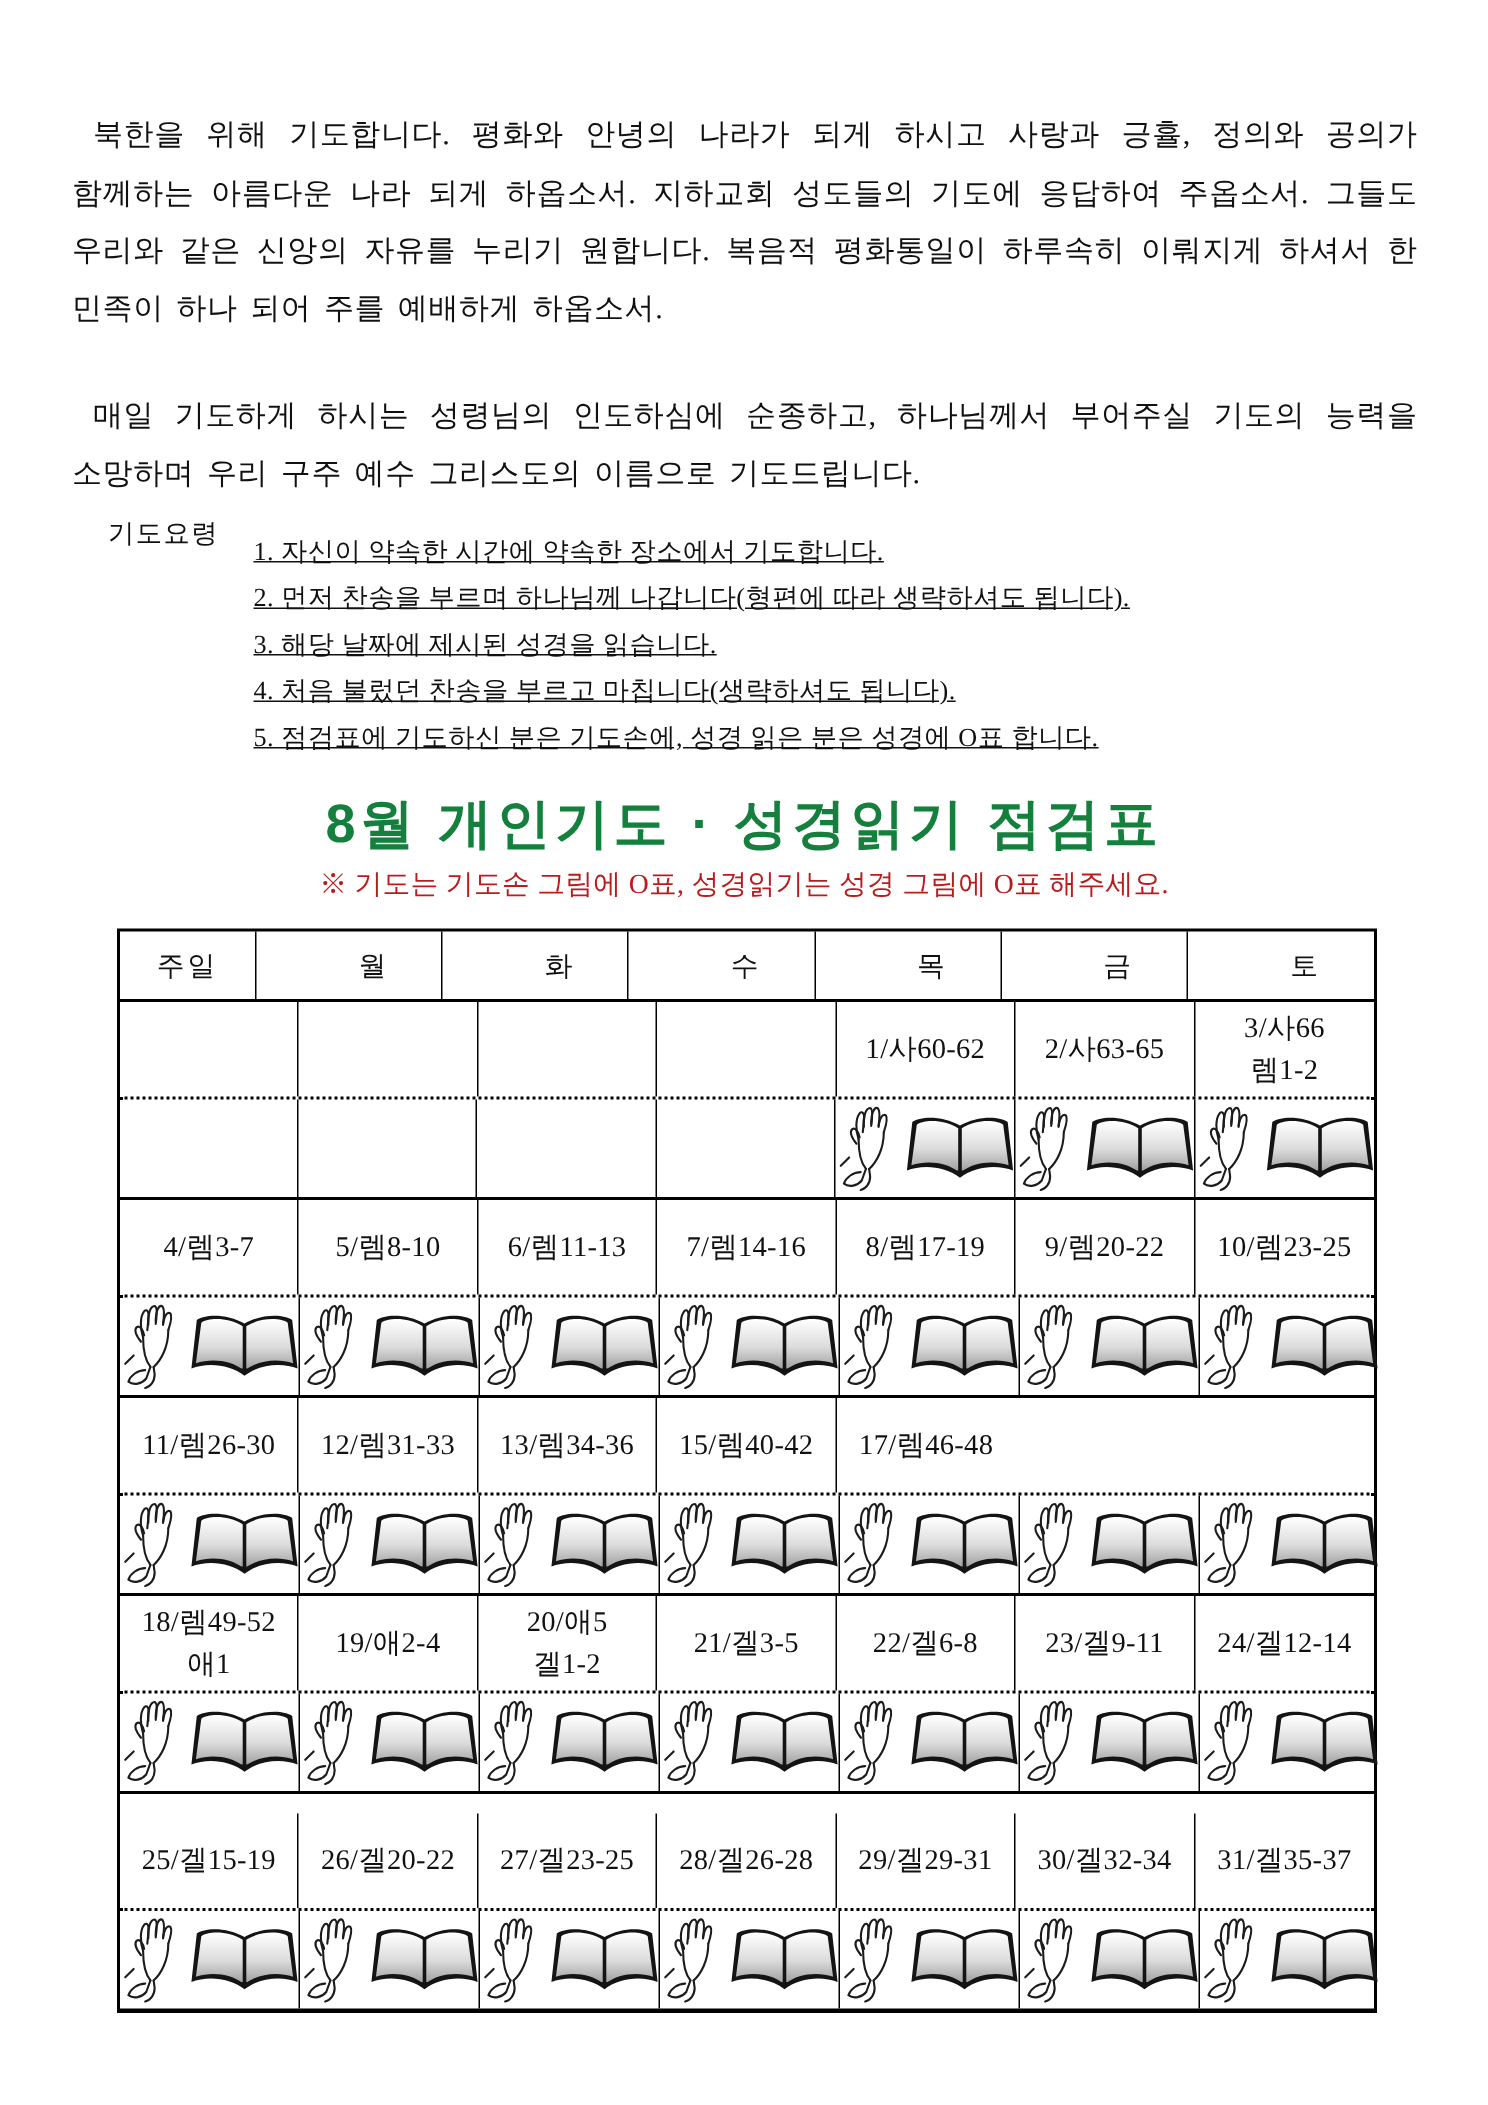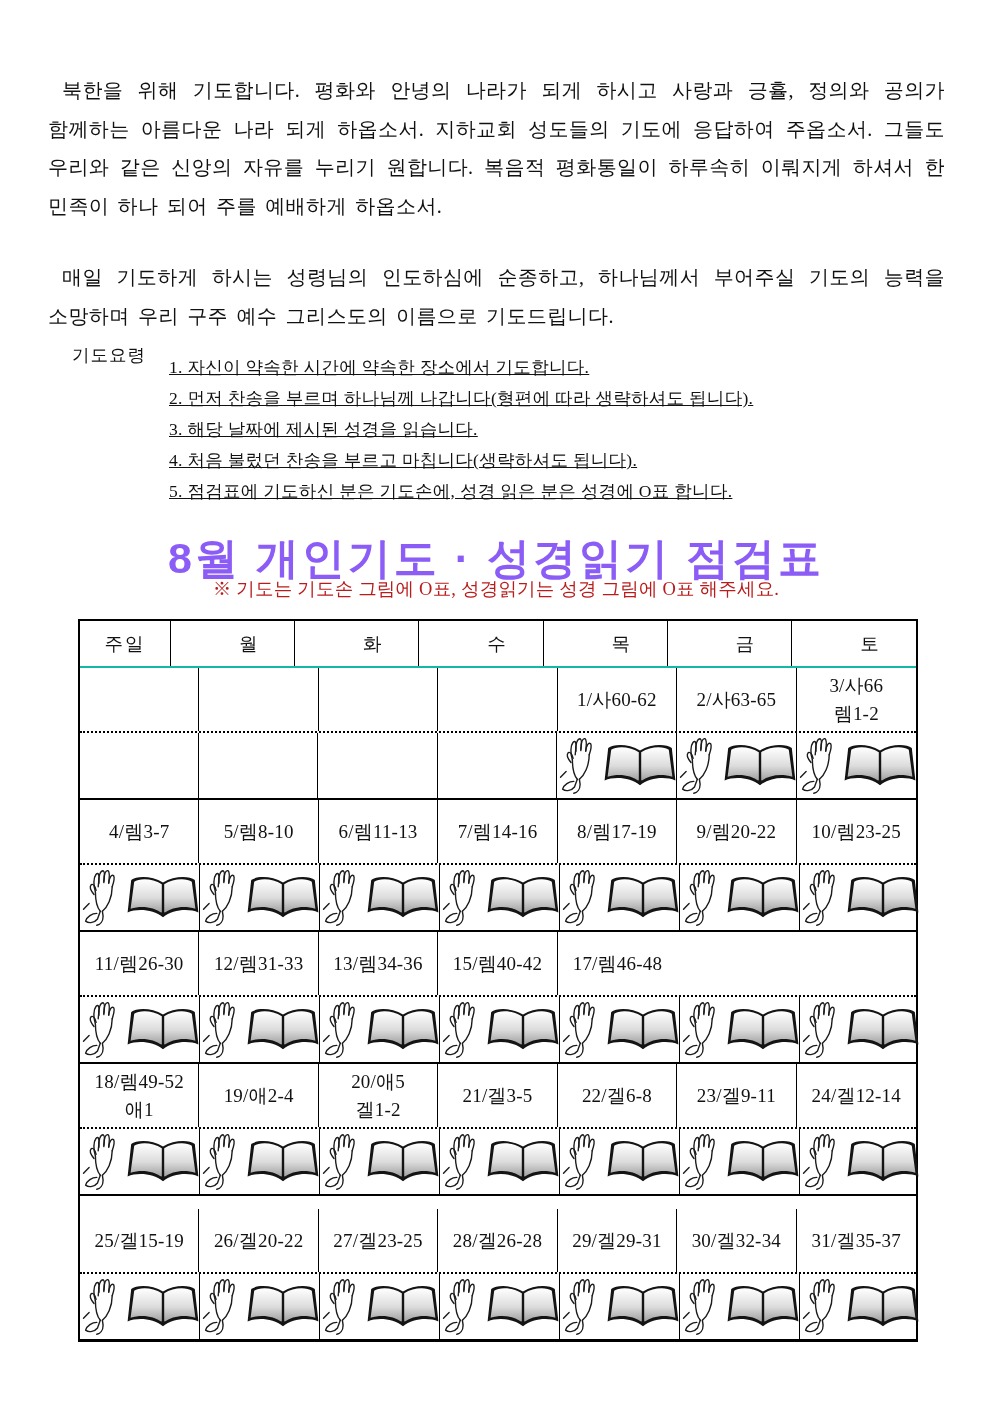--- a/index.html
+++ b/index.html
@@ -15,39 +15,39 @@
   }
   .para-1 { top:51px; }
   .para-2 { top:238px; }
   .howto { position:absolute; left:72px; top:340px; width:872px; font-size:17.5px; line-height:31px;text-decoration:underline; }
   .howto-label { position:absolute; left:0; top:0; letter-spacing:1px; }
   .howto-items { margin:12px; padding:0 0 0 85px; list-style:none; }
   .howto-items div { white-space:nowrap; letter-spacing:0.3px; }
   .doc-title {
     position:absolute; top:501px; left:0; width:100%; text-align:center;
     font-family:"Liberation Sans","DejaVu Sans",sans-serif;
-    font-size:43px; font-weight:700; letter-spacing:3px; color:#8b5cf6;
+    font-size:36px; font-weight:700; letter-spacing:3px; color:#15803d;
   }
   .doc-note {
     position:absolute; top:576px; left:0; width:100%; text-align:center;
     font-size:18.5px; letter-spacing:0.2px; color:#b91c1c;
   }
   
   .tbl {
     position:absolute; left:78px; top:619px; width:840px;
     border:2px solid #000; border-bottom-width:3px; box-sizing:border-box;
     background:#fff;
   }
   .row { display:grid; grid-template-columns:repeat(7,1fr); }
   .cell {
     border-right:1px solid #000; box-sizing:border-box;
     display:flex; align-items:center; justify-content:center;
   }
   .cell:last-child { border-right:none; }
-  .thead { border-bottom:2px solid #14b8a6;gap:33px; }
+  .thead { border-bottom:2px solid #000000;gap:33px; }
   .thead .cell { height:45px; font-size:18.5px; letter-spacing:2px; }
   .week { border-bottom:2px solid #000; }
   .week:last-child { border-bottom:none;margin-top:13px; }
   .daterow { border-bottom:2px dotted #000; }
   .daterow .cell {
     height:63px; font-size:19px; line-height:28px;
     white-space:pre-line; text-align:center; letter-spacing:0.2px;
   }
   .iconrow .cell { height:65px; gap:5px; }
   svg.hands { width:42px; height:60px; flex:none; }

